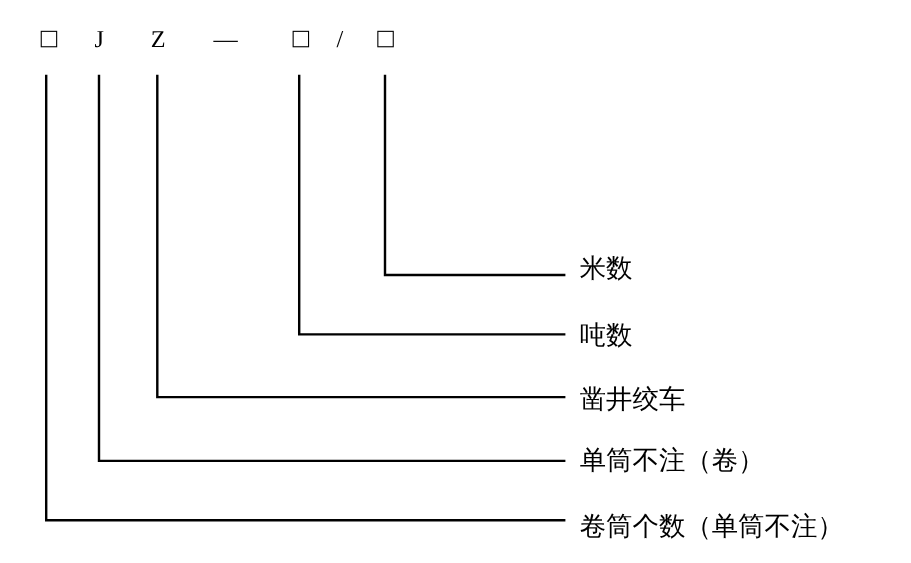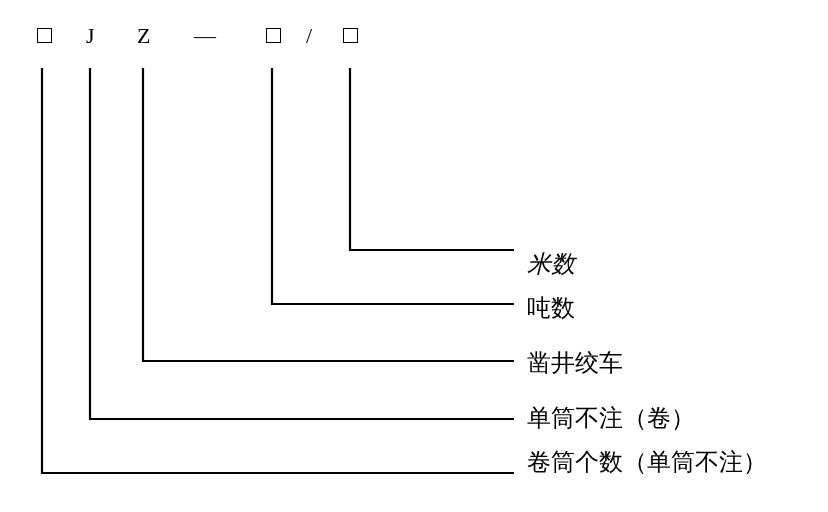--- a/index.html
+++ b/index.html
@@ -27,17 +27,17 @@
 <svg class="lines" width="828" height="512">
   <g stroke="#000" stroke-width="2.2" fill="none">
     <polyline points="350,68 350,250 514,250"></polyline>
     <polyline points="272,68 272,304 514,304"></polyline>
     <polyline points="143,68 143,361 514,361"></polyline>
     <polyline points="90,68 90,419 514,419"></polyline>
     <polyline points="42,68 42,473 514,473"></polyline>
   </g>
 </svg>
 
-<div class="label" style="left:527px; top:250px;font-style:italic;">米数</div>
-<div class="label" style="left:527px; top:294px;">吨数</div>
+<div class="label" style="left:527px; top:230px;">米数</div>
+<div class="label" style="left:527px; top:294px;font-family:Liberation Mono, monospace;">吨数</div>
 <div class="label" style="left:527px; top:349px;text-align:right;">凿井绞车</div>
 <div class="label" style="left:527px; top:404px;">单筒不注（卷）</div>
-<div class="label" style="left:527px; top:448px;">卷筒个数（单筒不注）</div>
+<div class="label" style="left:527px; top:464px;">卷筒个数（单筒不注）</div>
 
 </body></html>

